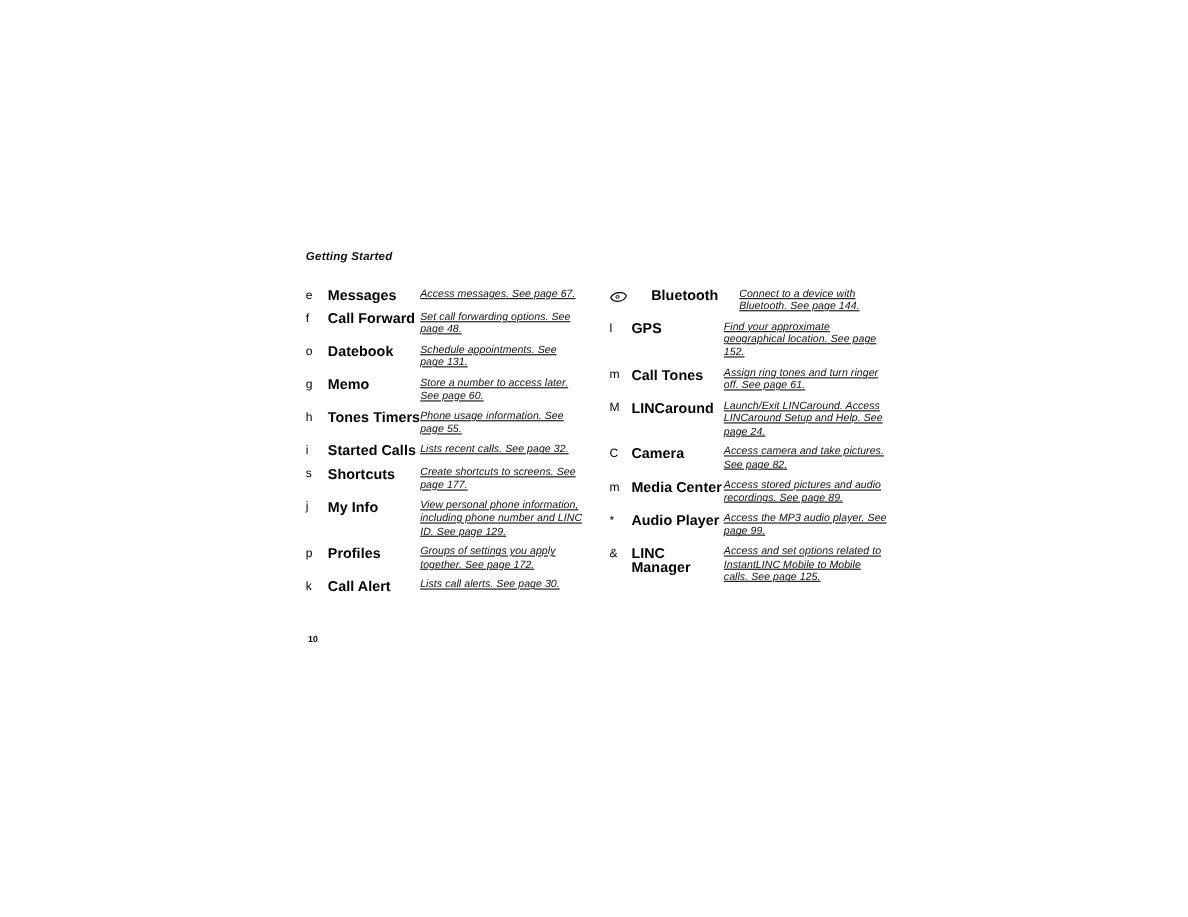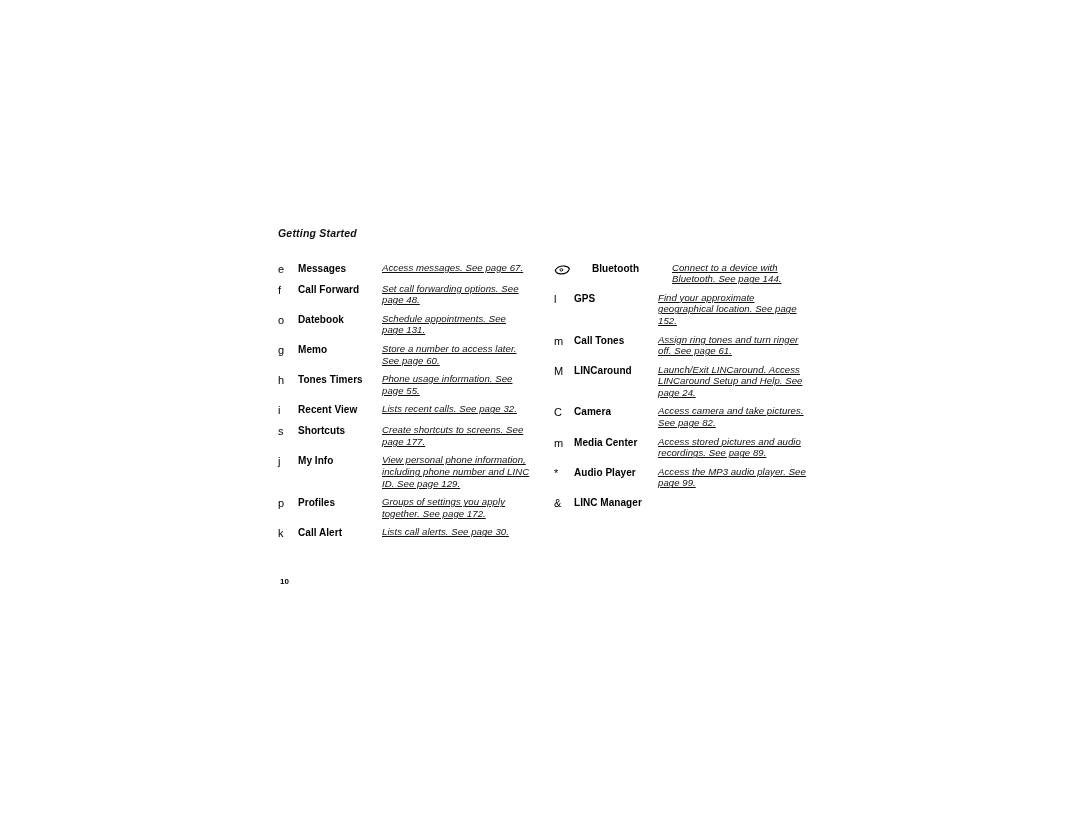--- a/index.html
+++ b/index.html
@@ -81,21 +81,21 @@
     display: inline-block;
     width: 16px;
     height: 10px;
     position: relative;
     top: 1px;
   }
 
   .name-cell {
     width: 84px;
     flex: 0 0 84px;
-    font-size: 10px;
+    font-size: 13px;
     font-weight: bold;
     line-height: 13px;
     color: #000;
     letter-spacing: 0.05px;
   }
 
   .name-cell.tight {
     width: 80px;
     flex: 0 0 80px;
     padding-left: 20px;
@@ -153,21 +153,21 @@
             <div class="name-cell">Memo</div>
             <div class="desc-cell">Store a number to access later. See page 60.</div>
           </div>
           <div class="feature-row">
             <div class="glyph-cell">h</div>
             <div class="name-cell">Tones Timers</div>
             <div class="desc-cell">Phone usage information. See page 55.</div>
           </div>
           <div class="feature-row">
             <div class="glyph-cell">i</div>
-            <div class="name-cell">Recent View</div>
+            <div class="name-cell">Started Calls</div>
             <div class="desc-cell">Lists recent calls. See page 32.</div>
           </div>
           <div class="feature-row">
             <div class="glyph-cell">s</div>
             <div class="name-cell">Shortcuts</div>
             <div class="desc-cell">Create shortcuts to screens. See page 177.</div>
           </div>
           <div class="feature-row">
             <div class="glyph-cell">j</div>
             <div class="name-cell">My Info</div>
@@ -219,20 +219,21 @@
             <div class="desc-cell">Access stored pictures and audio recordings. See page 89.</div>
           </div>
           <div class="feature-row">
             <div class="glyph-cell">*</div>
             <div class="name-cell">Audio Player</div>
             <div class="desc-cell">Access the MP3 audio player. See page 99.</div>
           </div>
           <div class="feature-row">
             <div class="glyph-cell">&amp;</div>
             <div class="name-cell">LINC Manager</div>
+            <div class="desc-cell">Access and set options related to InstantLINC Mobile to Mobile calls. See page 125.</div>
           </div>
         </div>
 
     </div>
   </div>
 
   <div class="page-number">10</div>
 
 </div>
 

